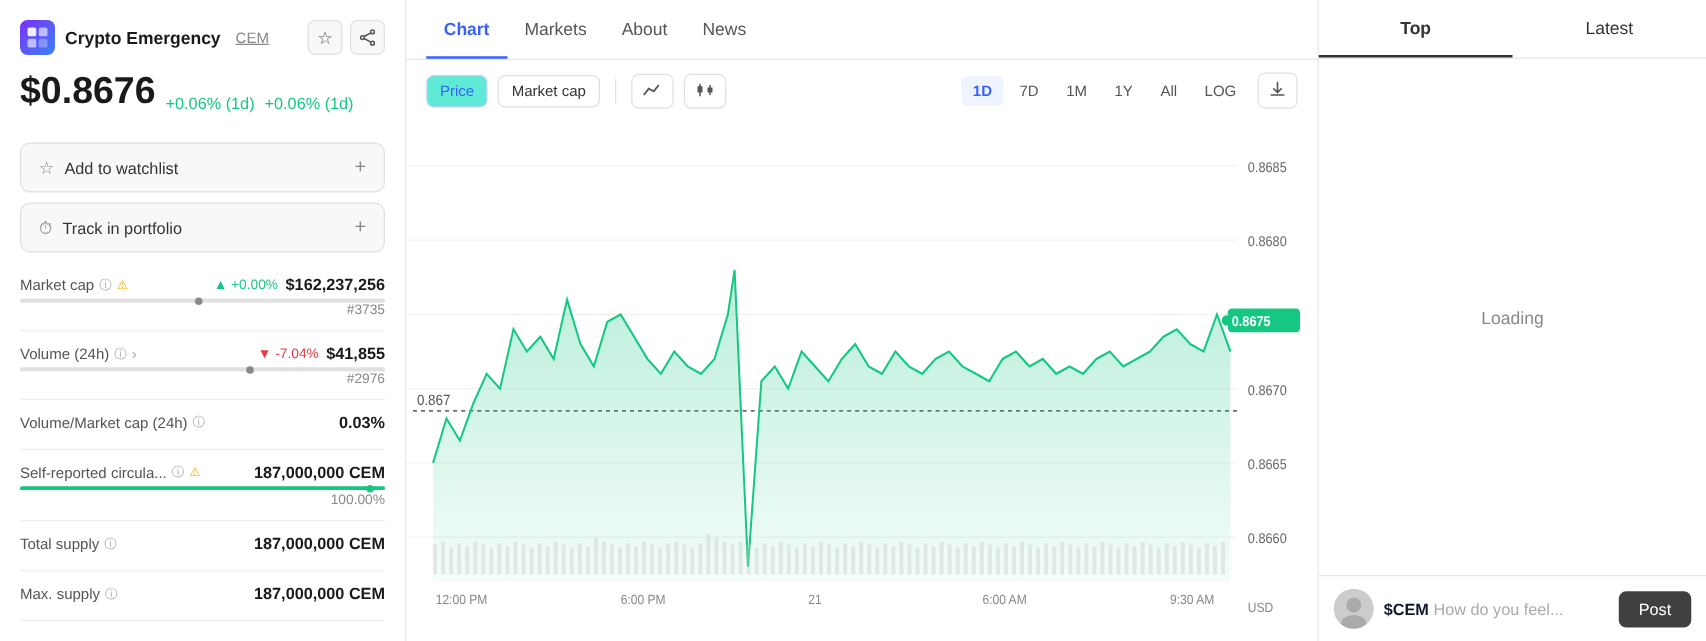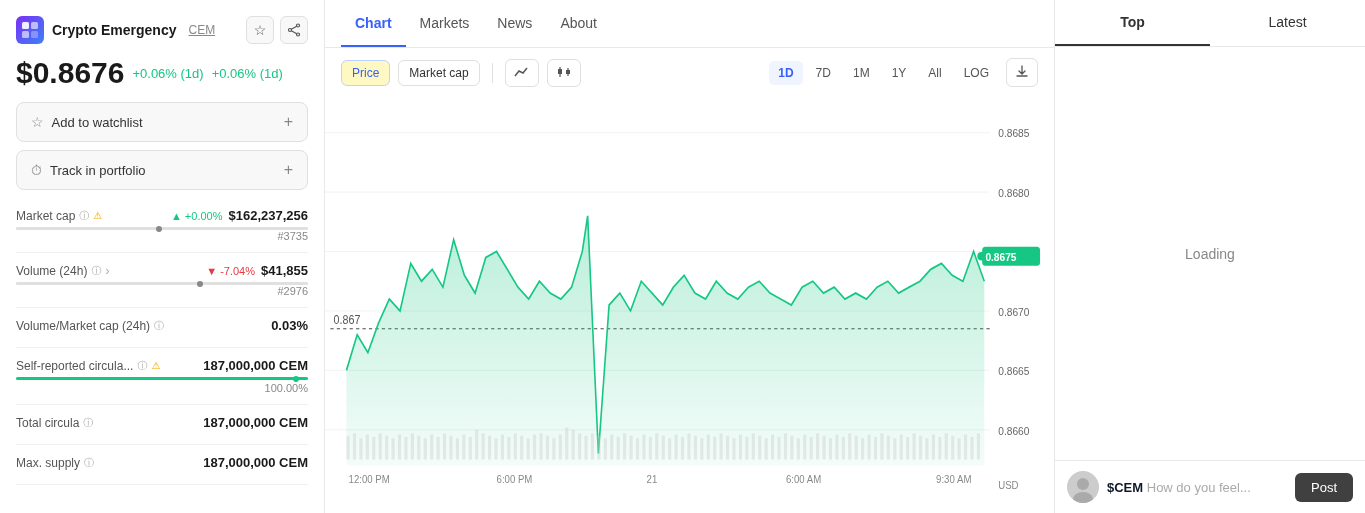--- a/index.html
+++ b/index.html
@@ -7,21 +7,21 @@
 
     
     .left-panel { width: 325px; min-width: 325px; border-right: 1px solid #e8e8e8; padding: 16px; overflow-y: auto; }
     .brand-row { display: flex; align-items: center; gap: 8px; margin-bottom: 12px; }
     .brand-icon { width: 28px; height: 28px; background: linear-gradient(135deg, #7b2ff7, #3b82f6); border-radius: 6px; display: flex; align-items: center; justify-content: center; color: white; font-size: 10px; font-weight: bold; }
     .brand-name { font-weight: 600; font-size: 14px; }
     .brand-ticker { color: #888; font-size: 12px; margin-left: 4px; text-decoration: underline; }
     .brand-actions { display: flex; gap: 6px; margin-left: auto; }
     .icon-btn { width: 28px; height: 28px; border: 1px solid #e0e0e0; border-radius: 6px; background: #f8f8f8; cursor: pointer; display: flex; align-items: center; justify-content: center; color: #555; font-size: 14px; }
 
-    .price-row { display: flex; align-items: center; gap: 8px; margin-bottom: 12px; }
+    .price-row { display: flex; align-items: flex-end; gap: 8px; margin-bottom: 24px; }
     .price-main { font-size: 30px; font-weight: 700; }
     .price-change-positive { color: #16c784; font-size: 13px; font-weight: 500; }
 
     .action-btn { width: 100%; border: 1px solid #e0e0e0; border-radius: 8px; background: #f8f8f8; padding: 10px 14px; display: flex; align-items: center; gap: 8px; cursor: pointer; margin-bottom: 8px; font-size: 13px; color: #333; }
     .action-btn .plus { margin-left: auto; color: #888; font-size: 16px; }
     .action-icon { font-size: 14px; color: #888; }
 
     .stat-row { padding: 10px 0; border-bottom: 1px solid #f0f0f0; }
     .stat-label-row { display: flex; align-items: center; gap: 4px; margin-bottom: 4px; }
     .stat-label { color: #555; font-size: 12px; }
@@ -39,21 +39,21 @@
     .stat-pct { color: #888; font-size: 11px; text-align: right; margin-top: 2px; }
 
     
     .center-panel { flex: 1; display: flex; flex-direction: column; border-right: 1px solid #e8e8e8; }
     .tabs-row { display: flex; align-items: center; gap: 0; padding: 0 16px; border-bottom: 1px solid #e8e8e8; height: 48px; }
     .tab { padding: 0 14px; height: 100%; display: flex; align-items: center; cursor: pointer; font-size: 14px; color: #555; border-bottom: 2px solid transparent; font-weight: 400; }
     .tab.active { color: #3861fb; border-bottom: 2px solid #3861fb; font-weight: 600; }
 
     .chart-controls { display: flex; align-items: center; gap: 8px; padding: 10px 16px; }
     .ctrl-btn { border: 1px solid #e0e0e0; border-radius: 6px; background: #fff; padding: 5px 10px; font-size: 12px; cursor: pointer; color: #333; }
-    .ctrl-btn.active { background: #fef9c3; color: #3861fb; border-color: #c0d0ff; }
+    .ctrl-btn.active { background: #5eead4; color: #3861fb; border-color: #c0d0ff; }
     .ctrl-separator { width: 1px; height: 20px; background: #e0e0e0; margin: 0 4px; }
     .ctrl-icon-btn { border: 1px solid #e0e0e0; border-radius: 6px; background: #fff; padding: 5px 8px; font-size: 14px; cursor: pointer; color: #555; }
     .time-btns { margin-left: auto; display: flex; gap: 4px; }
     .time-btn { border: 1px solid transparent; border-radius: 5px; background: transparent; padding: 4px 8px; font-size: 12px; cursor: pointer; color: #555; }
     .time-btn.active { background: #f0f4ff; color: #3861fb; font-weight: 600; }
     .download-btn { border: 1px solid #e0e0e0; border-radius: 6px; background: #fff; padding: 5px 8px; font-size: 12px; cursor: pointer; color: #555; }
 
     .chart-area { flex: 1; position: relative; padding: 0 0 0 0; overflow: hidden; }
 
     
@@ -169,41 +169,41 @@
     </div>
     <div class="progress-bar-container">
       <div class="progress-bar-fill" style="width:100%; background:#16c784;"></div>
       <div class="progress-bar-dot" style="left:95%; background:#16c784;"></div>
     </div>
     <div class="stat-pct">100.00%</div>
   </div>
 
   <div class="stat-row">
     <div class="stat-label-row">
-      <span class="stat-label">Total circula</span>
+      <span class="stat-label">Total supply</span>
       <span class="info-icon">ⓘ</span>
       <span class="stat-full-value" style="margin-left:auto">187,000,000 CEM</span>
     </div>
   </div>
 
   <div class="stat-row">
     <div class="stat-label-row">
       <span class="stat-label">Max. supply</span>
       <span class="info-icon">ⓘ</span>
       <span class="stat-full-value" style="margin-left:auto">187,000,000 CEM</span>
     </div>
   </div>
 </div>
 
 <div class="center-panel">
   <div class="tabs-row">
     <div class="tab active">Chart</div>
     <div class="tab">Markets</div>
+    <div class="tab">About</div>
     <div class="tab">News</div>
-    <div class="tab">About</div>
   </div>
 
   <div class="chart-controls">
     <button class="ctrl-btn active">Price</button>
     <button class="ctrl-btn">Market cap</button>
     <div class="ctrl-separator"></div>
     <button class="ctrl-icon-btn">
       <svg width="16" height="12" viewBox="0 0 16 12" fill="none">
           <polyline points="1,10 5,5 9,7 13,2" stroke="#555" stroke-width="1.5" fill="none"></polyline>
         </svg>

